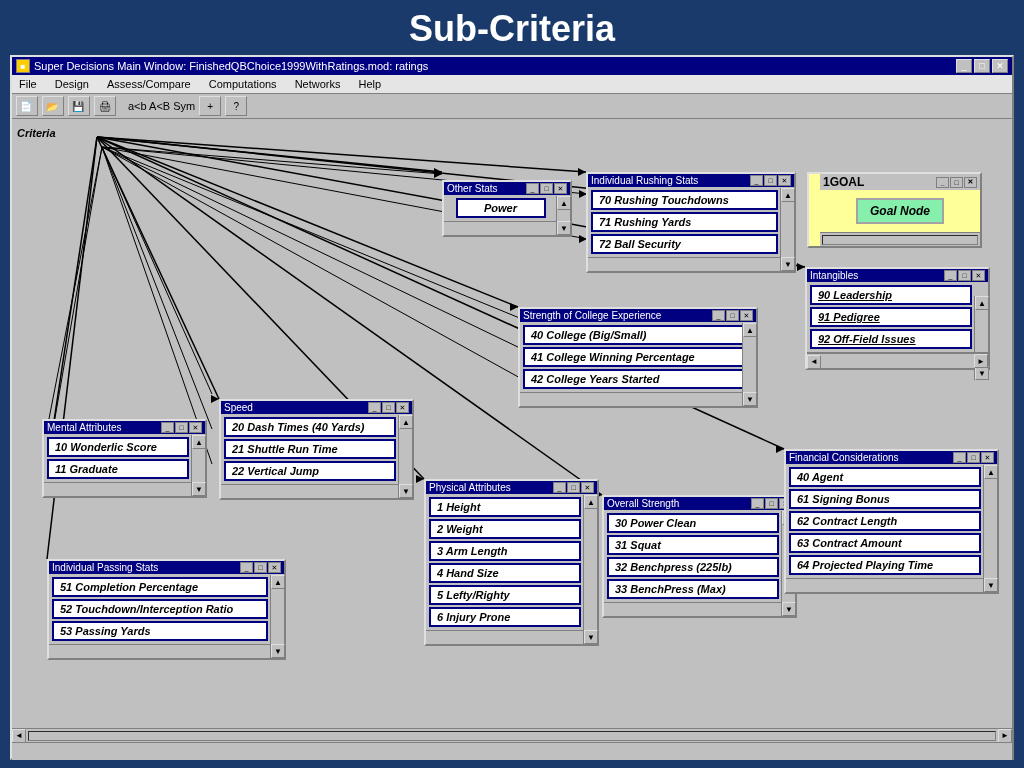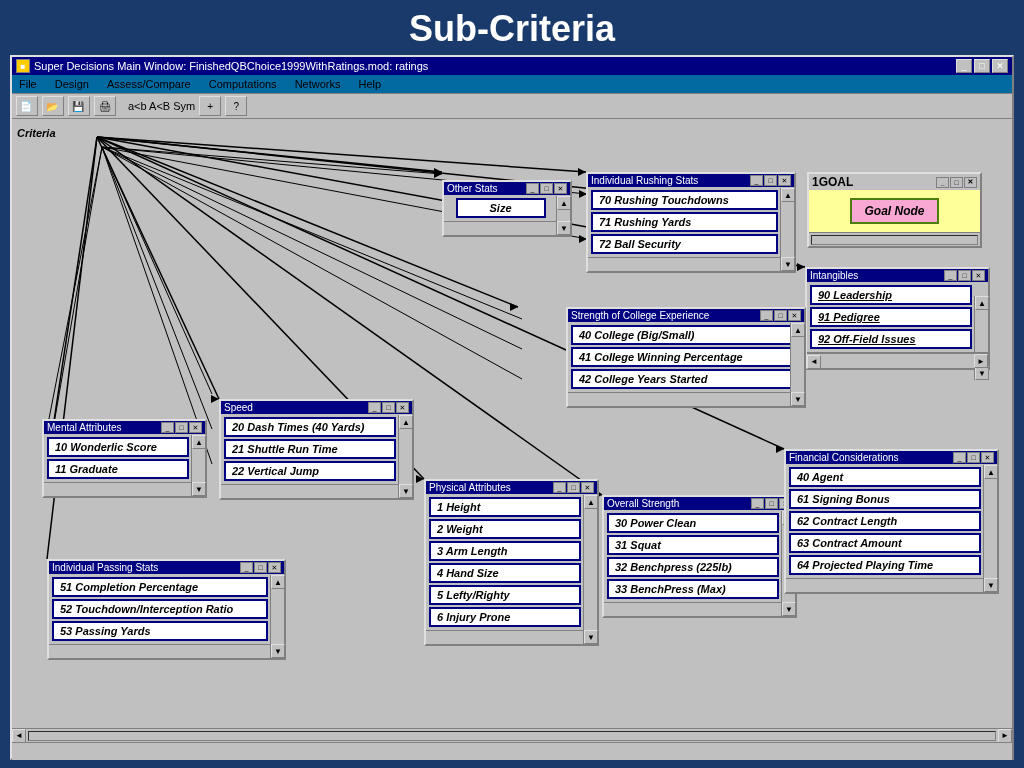--- a/index.html
+++ b/index.html
@@ -72,21 +72,21 @@
       border-top-color: #dfdfdf;
       border-left-color: #dfdfdf;
       font-size: 9px;
       display: flex;
       align-items: center;
       justify-content: center;
       cursor: pointer;
     }
 
     .menu-bar {
-      background: #0369a1;
+      background: #e5e5e5;
       padding: 2px 4px;
       display: flex;
       gap: 12px;
       font-size: 11px;
       border-bottom: 1px solid #808080;
     }
 
     .menu-item {
       cursor: pointer;
       padding: 1px 3px;
@@ -214,22 +214,22 @@
       font-size: 8px;
       cursor: pointer;
     }
 
     
     .goal-window {
       background: #ffff99;
     }
 
     .goal-node-box {
-      background: #f9a8d4;
-      border: 2px solid #4d7c0f;
+      background: #86efac;
+      border: 2px solid #a3a3a3;
       padding: 4px 12px;
       font-size: 12px;
       font-weight: bold;
       font-style: italic;
       cursor: pointer;
     }
 
     
     .criteria-label {
       position: absolute;
@@ -341,21 +341,21 @@
       <polygon points="430,53 422,49 422,57" fill="black"></polygon>
       <polygon points="574,53 566,49 566,57" fill="black"></polygon>
       <polygon points="793,148 785,144 785,152" fill="black"></polygon>
       <polygon points="506,188 498,184 498,192" fill="black"></polygon>
       <polygon points="207,280 199,276 199,284" fill="black"></polygon>
       <polygon points="412,360 404,356 404,364" fill="black"></polygon>
       <polygon points="590,376 582,372 582,380" fill="black"></polygon>
       <polygon points="772,330 764,326 764,334" fill="black"></polygon>
     </svg>
 
-    <div class="sub-window goal-window" style="left:795px;top:53px;width:175px;">
+    <div class="sub-window goal-window" style="left:795px;top:53px;width:175px;padding-left:11px;">
       <div class="sub-title-bar" style="background:#c0c0c0;color:black;font-weight:bold;">
         <span style="font-size:12px;">1GOAL</span>
         <div class="sub-controls">
           <div class="sub-btn">_</div>
           <div class="sub-btn">□</div>
           <div class="sub-btn">✕</div>
         </div>
       </div>
       <div style="background:#ffff99;padding:8px;display:flex;justify-content:center;">
         <div class="goal-node-box">Goal Node</div>
@@ -394,21 +394,21 @@
     <div class="sub-window" style="left:430px;top:53px;width:130px;margin-top:8px;">
       <div class="sub-title-bar">
         <span>Other Stats</span>
         <div class="sub-controls">
           <div class="sub-btn">_</div>
           <div class="sub-btn">□</div>
           <div class="sub-btn">✕</div>
         </div>
       </div>
       <div class="sub-content" style="padding-right:16px;align-items:center;">
-        <div class="node-box" style="width:90px;text-align:center;">Size</div>
+        <div class="node-box" style="width:90px;text-align:center;">Power</div>
         <div class="scrollbar-v">
             <div class="scroll-btn">▲</div>
             <div class="scroll-btn" style="position:absolute;bottom:0;">▼</div>
           </div>
       </div>
       <div style="height:14px;background:#c0c0c0;border-top:1px solid #808080;"></div>
     </div>
 
     <div class="sub-window" style="left:574px;top:53px;width:210px;">
       <div class="sub-title-bar">
@@ -424,21 +424,21 @@
         <div class="node-box">71 Rushing Yards</div>
         <div class="node-box">72 Ball Security</div>
         <div class="scrollbar-v">
             <div class="scroll-btn">▲</div>
             <div class="scroll-btn" style="position:absolute;bottom:0;">▼</div>
           </div>
       </div>
       <div style="height:14px;background:#c0c0c0;border-top:1px solid #808080;"></div>
     </div>
 
-    <div class="sub-window" style="left:506px;top:188px;width:240px;margin-left:48px;">
+    <div class="sub-window" style="left:506px;top:188px;width:240px;">
       <div class="sub-title-bar">
         <span>Strength of College Experience</span>
         <div class="sub-controls">
           <div class="sub-btn">_</div>
           <div class="sub-btn">□</div>
           <div class="sub-btn">✕</div>
         </div>
       </div>
       <div class="sub-content" style="">
         <div class="node-box">40 College (Big/Small)</div>

